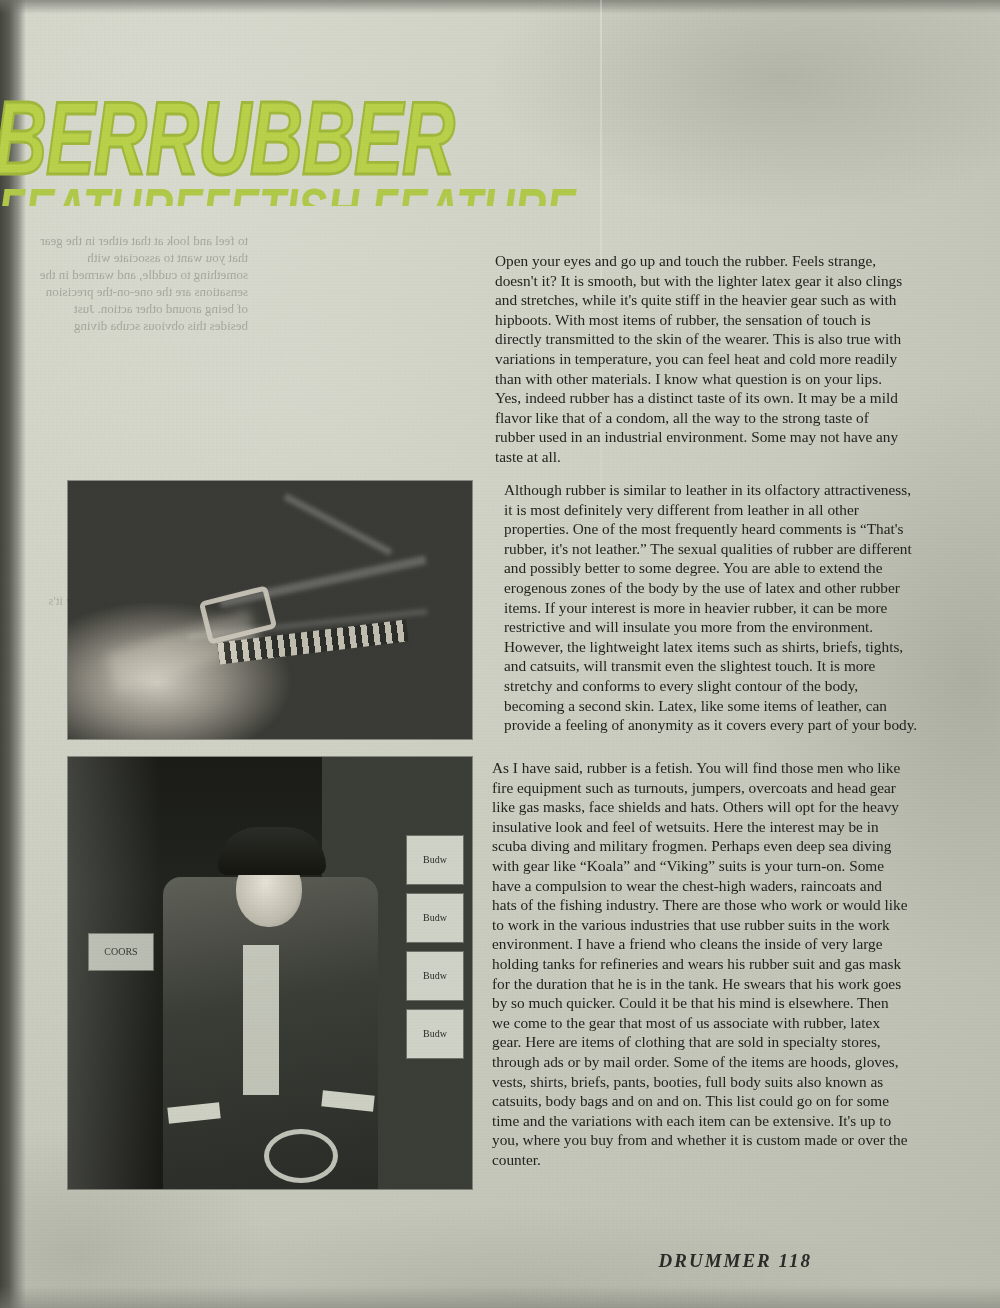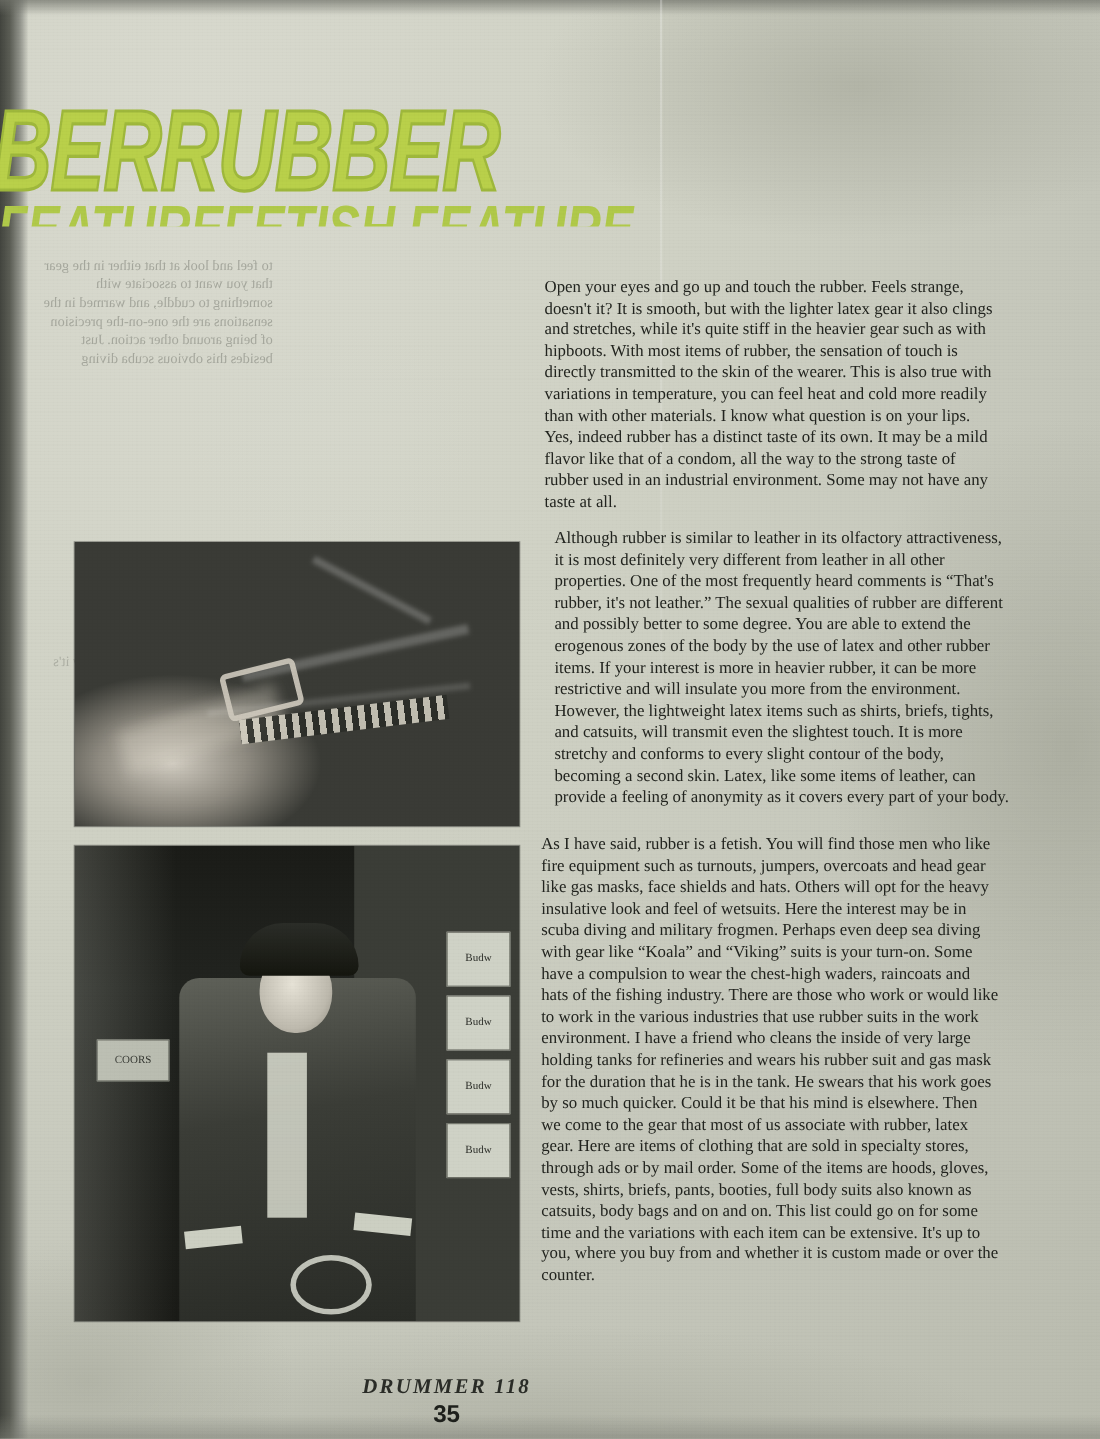--- a/index.html
+++ b/index.html
@@ -96,21 +96,20 @@
   #p3{
     left:255px;top:743px;width:668px;
   }
 
   
   .photo{
     position:absolute;
     background:#2b2d28;
     overflow:hidden;
     box-shadow:0 0 0 1px rgba(0,0,0,.35);
-    margin-top:12px;
   }
   #photo1{left:68px;top:481px;width:404px;height:258px;}
   #photo2{left:68px;top:757px;width:404px;height:432px;}
 
   .ph-inner{position:absolute;inset:0;}
 
   
   #photo1 .ph-inner{
     background:
       radial-gradient(ellipse 150px 90px at 22% 78%, #cfcabf 0%, #8e8a80 45%, #3a3b36 90%),
@@ -171,21 +170,21 @@
     position:absolute;left:196px;top:372px;width:64px;height:44px;
     border:5px solid #cfd2c6;border-radius:50%;opacity:.9;
   }
   #photo2 .floorlight{
     position:absolute;left:0;top:0;width:92px;height:432px;
     background:linear-gradient(90deg,rgba(205,208,196,.22),rgba(205,208,196,0));
   }
 
   
   .footer{
-    position:absolute;left:0;top:1250px;width:812px;text-align:center;
+    position:absolute;left:0;top:1250px;width:812px;text-align:right;
   }
   .footer .mag{
     font-family:"Liberation Serif", serif;
     font-style:italic;font-weight:bold;
     font-size:19px;letter-spacing:2px;color:#2a2c27;
   }
   .footer .pageno{
     font-family:"Liberation Sans", sans-serif;
     font-weight:bold;font-size:22px;color:#1e201c;margin-top:1px;
   }
@@ -273,17 +272,16 @@
   <div class="col" id="p2">
     <p class="para"><span style="float: left; width: 222px; height: 262px; margin-top: 19.6px;"></span><span>Although rubber is similar to leather in its olfactory attractiveness, it is most definitely very different from leather in all other properties. One of the most frequently heard comments is “That's rubber, it's not leather.” The sexual qualities of rubber are different and possibly better to some degree. You are able to extend the erogenous zones of the body by the use of latex and other rubber items. If your interest is more in heavier rubber, it can be more restrictive and will insulate you more from the environment. However, the lightweight latex items such as shirts, briefs, tights, and catsuits, will transmit even the slightest touch. It is more stretchy and conforms to every slight contour of the body, becoming a second skin. Latex, like some items of leather, can provide a feeling of anonymity as it covers every part of your body.</span></p>
   </div>
 
   <div class="col" id="p3">
     <p class="para"><span style="float: left; width: 222px; height: 436px; margin-top: 19.6px;"></span><span>As I have said, rubber is a fetish. You will find those men who like fire equipment such as turnouts, jumpers, overcoats and head gear like gas masks, face shields and hats. Others will opt for the heavy insulative look and feel of wetsuits. Here the interest may be in scuba diving and military frogmen. Perhaps even deep sea diving with gear like “Koala” and “Viking” suits is your turn-on. Some have a compulsion to wear the chest-high waders, raincoats and hats of the fishing industry. There are those who work or would like to work in the various industries that use rubber suits in the work environment. I have a friend who cleans the inside of very large holding tanks for refineries and wears his rubber suit and gas mask for the duration that he is in the tank. He swears that his work goes by so much quicker. Could it be that his mind is elsewhere. Then we come to the gear that most of us associate with rubber, latex gear. Here are items of clothing that are sold in specialty stores, through ads or by mail order. Some of the items are hoods, gloves, vests, shirts, briefs, pants, booties, full body suits also known as catsuits, body bags and on and on. This list could go on for some time and the variations with each item can be extensive. It's up to you, where you buy from and whether it is custom made or over the counter.</span></p>
   </div>
 
   <div class="footer">
     <div class="mag">DRUMMER 118</div>
-    <div class="pageno">35</div>
   </div>
 
   <div class="grain"></div>
 </div>
 
 </body></html>

